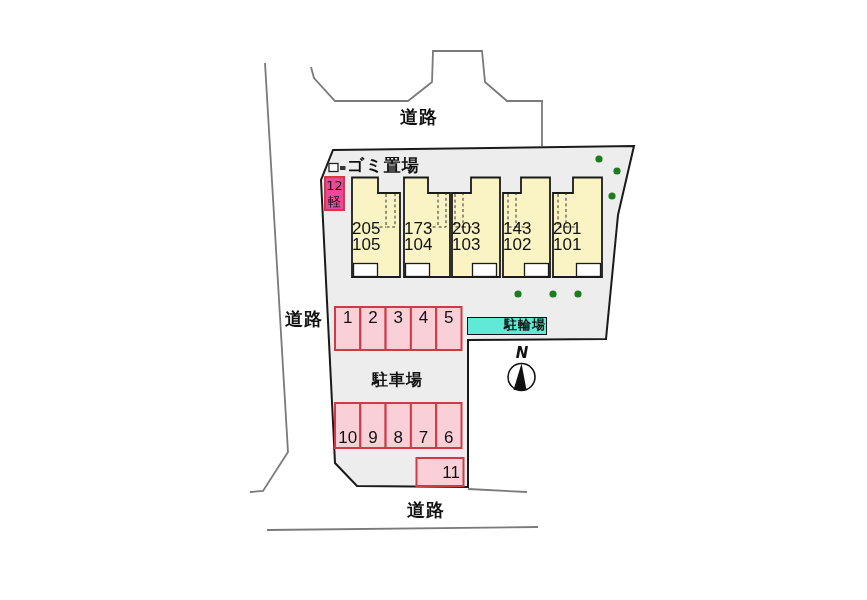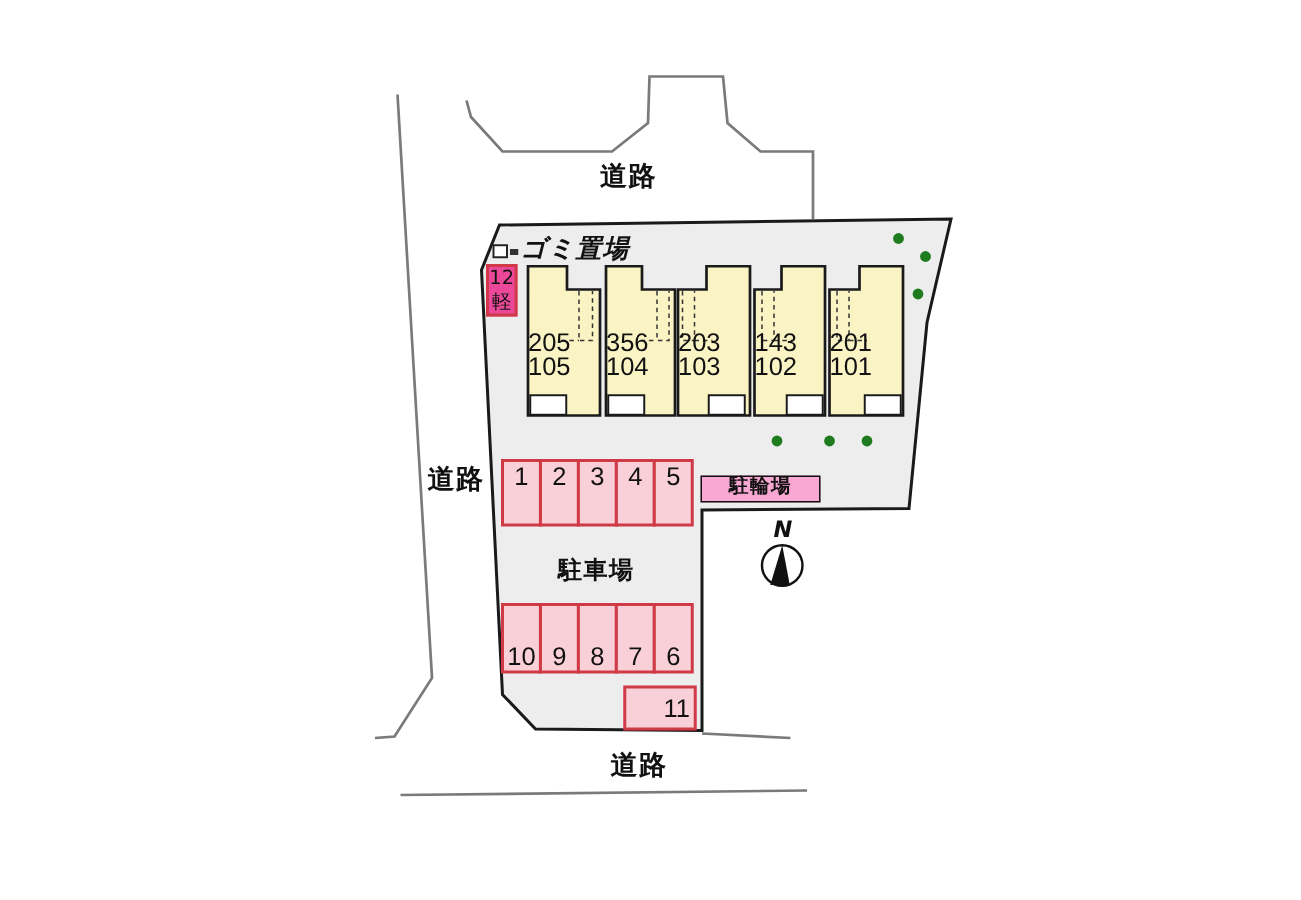--- a/index.html
+++ b/index.html
@@ -29,22 +29,22 @@
   .lbl{position:absolute;color:var(--text);white-space:nowrap;}
   .cjk{font-weight:600;letter-spacing:1px;}
   .road-lbl{font-size:18px;}
   .num{font-family:"Liberation Sans","DejaVu Sans",sans-serif;font-size:17px;}
   .stall-num{position:absolute;text-align:center;}
   .unit-label{position:absolute;top:221px;font-size:17px;line-height:16px;
     font-family:"Liberation Sans","DejaVu Sans",sans-serif;}
   .kei-box{position:absolute;left:324px;top:176px;width:21px;height:35px;box-sizing:border-box;
     background:#ec4899;border:2px solid var(--kei_border);text-align:center;
     font-size:13px;line-height:15.5px;}
-  .box-lbl{position:absolute;box-sizing:border-box;background:#f9a8d4;border:1.6px solid #111;
-    text-align:center;}
+  .box-lbl{position:absolute;box-sizing:border-box;background:#5eead4;border:1.6px solid #111;
+    text-align:right;}
   .bike-box{left:467px;top:317px;width:80px;height:18px;font-size:13px;line-height:14px;font-weight:600;letter-spacing:1px;}
   .north-n{position:absolute;left:511px;top:344px;width:22px;text-align:center;
     font-style:italic;font-weight:bold;font-size:15px;}
 </style>
 </head>
 <body>
 
 <div id="canvas">
 
   <svg id="plan-svg" width="867" height="600" viewBox="0 0 867 600">
@@ -102,33 +102,33 @@
     <g>
       <circle class="compass-circle" cx="521.5" cy="377" r="13.5"></circle>
       <path class="needle" d="M521.5,363.5 L513.5,390 L526.5,390 Z"></path>
     </g>
   </svg>
 
   <div class="lbl cjk road-lbl" style="left:400px;top:105px;">道路</div>
   <div class="lbl cjk road-lbl" style="left:285px;top:307px;">道路</div>
   <div class="lbl cjk road-lbl" style="left:407px;top:498px;">道路</div>
 
-  <div class="lbl cjk" style="left:347px;top:154px;font-size:17px;font-style:italic;">ゴミ置場</div>
+  <div class="lbl cjk" style="left:347px;top:154px;font-size:17px;">ゴミ置場</div>
 
   <div class="kei-box">
     <div>12</div>
     <div>軽</div>
   </div>
 
   <div class="unit-label" style="left:352px;width:48px;">
     <div>205</div>
     <div>105</div>
   </div>
   <div class="unit-label" style="left:404px;width:46px;">
-    <div>356</div>
+    <div>173</div>
     <div>104</div>
   </div>
   <div class="unit-label" style="left:452px;width:48px;">
     <div>203</div>
     <div>103</div>
   </div>
   <div class="unit-label" style="left:503px;width:47px;">
     <div>143</div>
     <div>102</div>
   </div>

